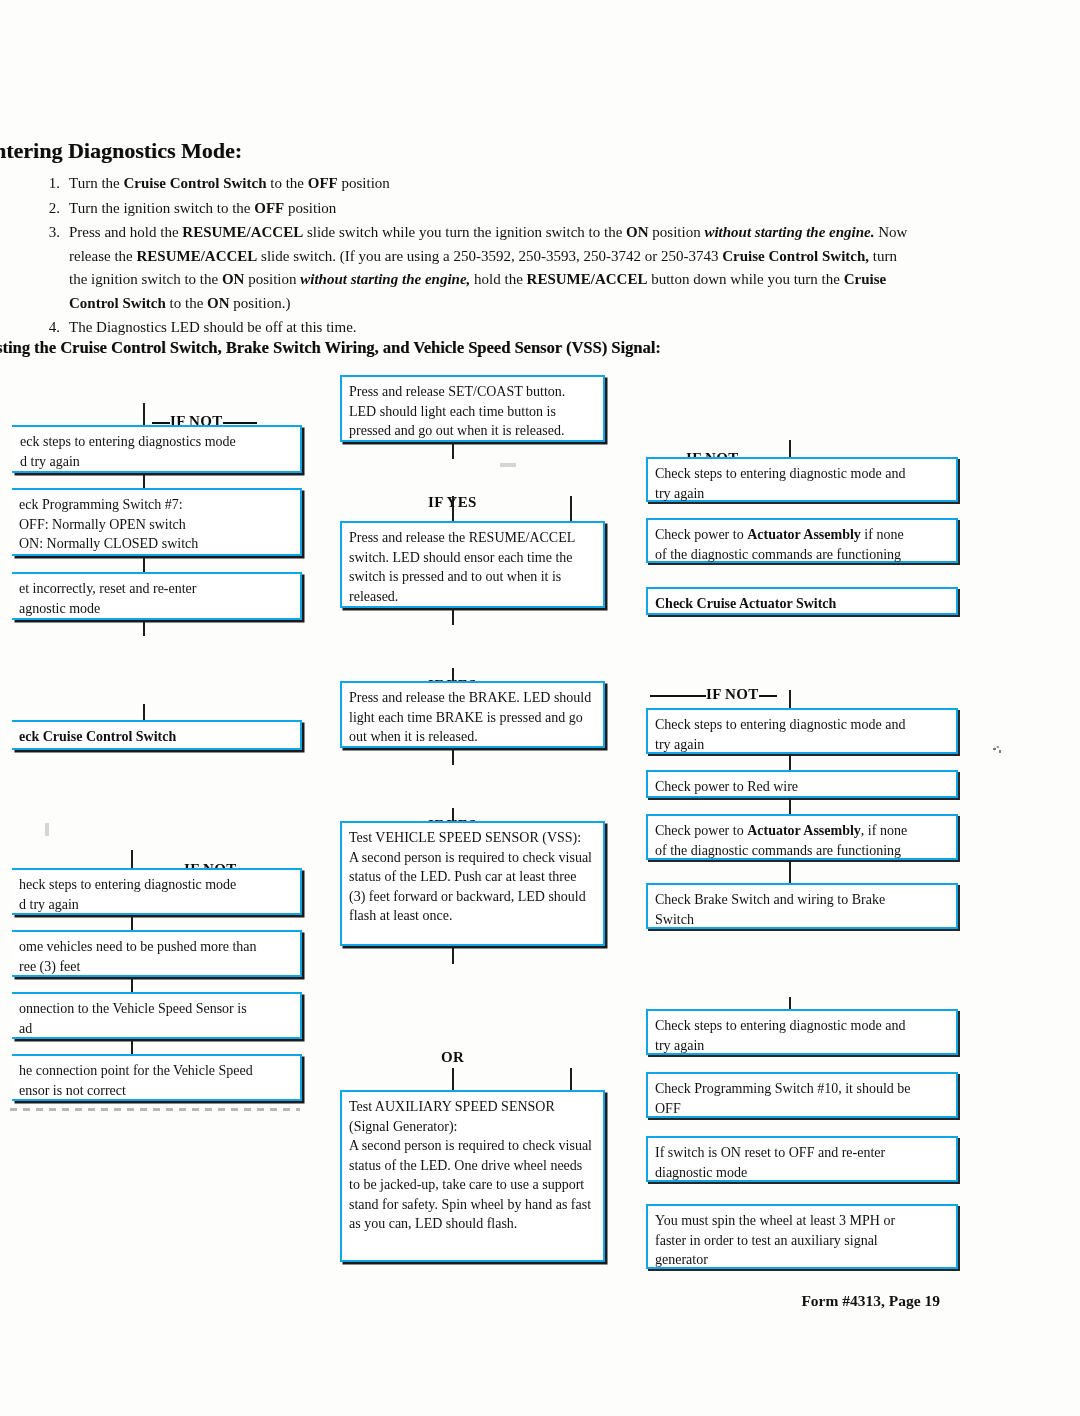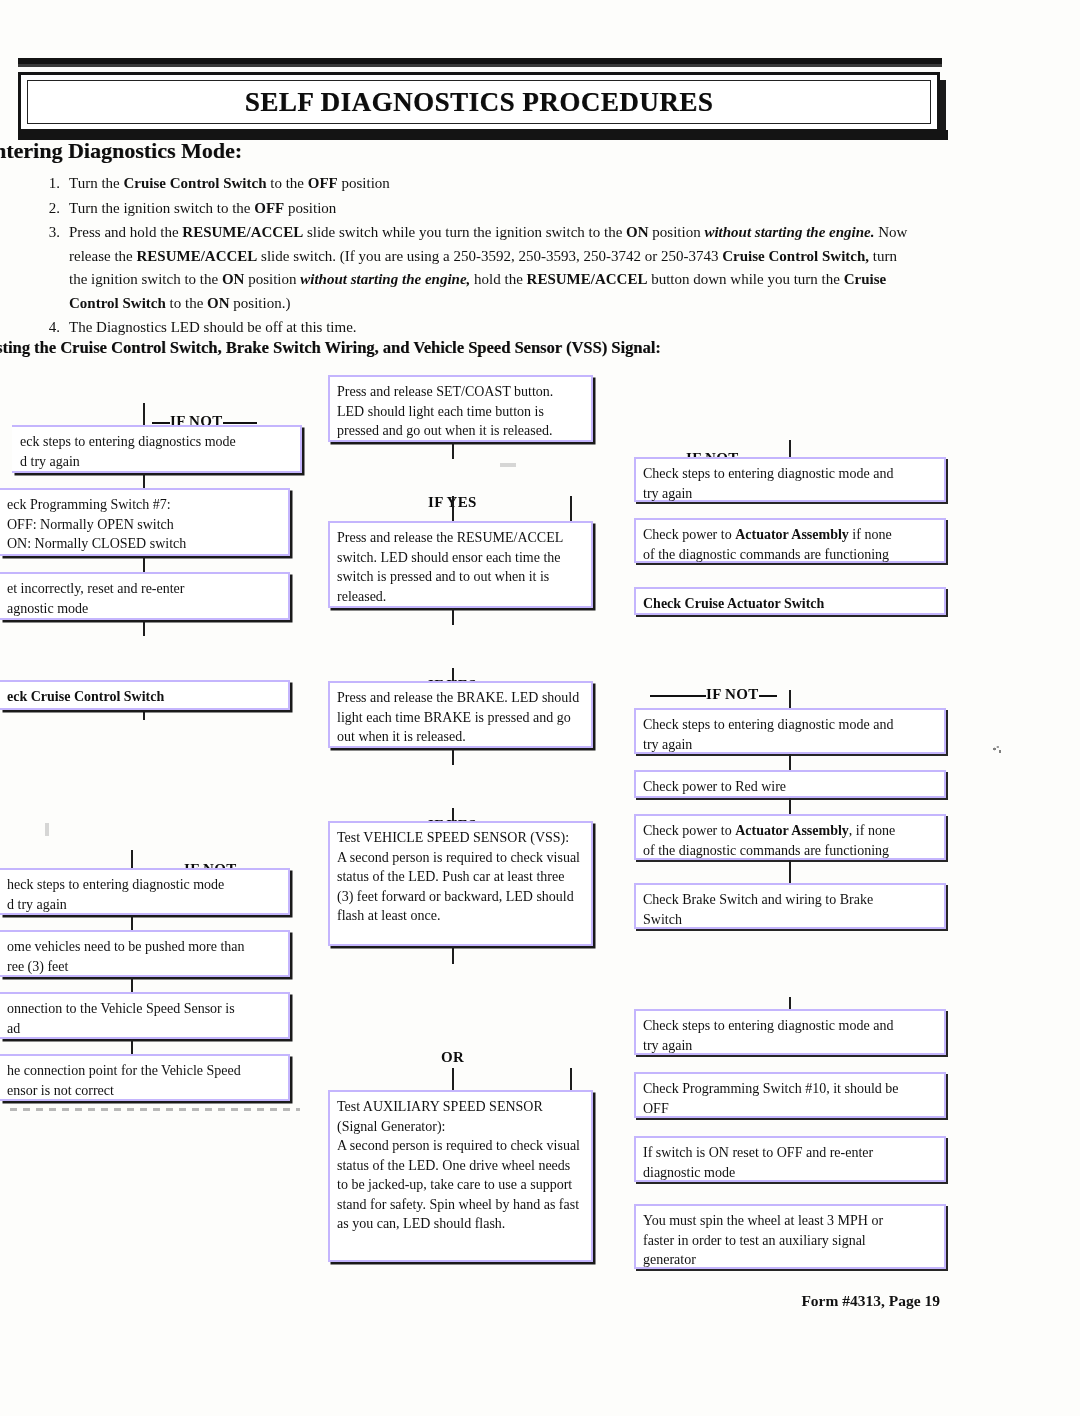--- a/index.html
+++ b/index.html
@@ -42,27 +42,28 @@
   .steps{position:absolute;left:34px;top:172px;width:880px;font-size:15px;line-height:23.5px;}
   .step{display:flex;margin-bottom:1px;}
   .step-num{width:26px;flex:0 0 26px;text-align:right;padding-right:9px;font-weight:500;}
   .step-body{flex:1;}
   .step b{font-weight:bold;}
   .step i{font-style:italic;font-weight:bold;}
 
   
   .fbox{
     position:absolute;
-    border:2px solid #c4b5fd;
+    border:2px solid #0ea5e9;
     background:#fff;
     box-shadow:2.5px 2.5px 0 #1a1a1a;
     padding:5px 7px 4px 7px;
     font-size:14px;
     line-height:19.5px;
     box-sizing:border-box;
+    margin-left:12px;
   }
   .fbox.thin{box-shadow:2px 2px 0 #262626;}
   .fbox b{font-weight:bold;}
 
   
   .cropbox{border-left:none;}
 
   .ifnot,.ifyes,.oropt{
     position:absolute;font-weight:bold;font-size:15px;
     letter-spacing:.3px;color:#0d0d0d;white-space:nowrap;margin-top:32px;
@@ -80,31 +81,20 @@
     opacity:.75;}
   .smudge{position:absolute;opacity:.33;background:#8a8a8a;}
   .botedge{position:absolute;left:10px;top:1108px;width:290px;height:3px;
     background:repeating-linear-gradient(90deg,#9a9a9a 0 7px,transparent 7px 13px);opacity:.7;}
 </style>
 </head>
 <body>
 
 <div class="page">
 
-  <div class="banner-wrap">
-    <div class="banner-topbar"></div>
-    <div class="banner-topbar2"></div>
-    <div class="banner-shadow"></div>
-    <div class="banner-outer">
-      <div class="banner-inner">
-        <div class="banner-title">SELF DIAGNOSTICS PROCEDURES</div>
-      </div>
-    </div>
-    <div class="banner-botbar"></div>
-  </div>
 
   <div class="h-section" id="entering-heading">ntering Diagnostics Mode:</div>
 
   <div class="steps">
     <div class="step">
       <div class="step-num">1.</div>
       <div class="step-body">Turn the <b>Cruise Control Switch</b> to the <b>OFF</b> position</div>
     </div>
     <div class="step">
       <div class="step-num">2.</div>
@@ -120,32 +110,32 @@
     </div>
   </div>
 
   <div class="h-section" id="testing-heading">sting the Cruise Control Switch, Brake Switch Wiring, and Vehicle Speed Sensor (VSS) Signal:</div>
 
   <div class="ifnot" style="left:152px;top:381px;">
     <span class="rule" style="width:18px"></span><span>IF NOT</span><span class="rule" style="width:34px"></span>
   </div>
   <div class="stem" style="left:143px;top:403px;height:22px;"></div>
 
-  <div class="fbox cropbox" style="left:12px;top:425px;width:290px;height:48px;padding-left:8px;">eck steps to entering diagnostics mode<br>d try again</div>
+  <div class="fbox cropbox" style="left:0px;top:425px;width:290px;height:48px;padding-left:8px;">eck steps to entering diagnostics mode<br>d try again</div>
   <div class="stem" style="left:143px;top:473px;height:15px;"></div>
 
   <div class="fbox cropbox" style="left:0px;top:488px;width:290px;height:68px;">eck Programming Switch #7:<br>OFF: Normally OPEN switch<br>ON: Normally CLOSED switch</div>
   <div class="stem" style="left:143px;top:556px;height:16px;"></div>
 
   <div class="fbox cropbox" style="left:0px;top:572px;width:290px;height:48px;">et incorrectly, reset and re-enter<br>agnostic mode</div>
   <div class="stem" style="left:143px;top:620px;height:16px;"></div>
 
   <div class="stem" style="left:143px;top:704px;height:16px;"></div>
 
-  <div class="fbox cropbox" style="left:0px;top:680px;width:290px;height:30px;"><b>eck Cruise Control Switch</b></div>
+  <div class="fbox cropbox" style="left:0px;top:720px;width:290px;height:30px;"><b>eck Cruise Control Switch</b></div>
 
   <div class="ifnot" style="left:140px;top:829px;">
     <span class="rule" style="width:44px"></span><span>IF NOT</span><span class="rule" style="width:30px"></span>
   </div>
   <div class="stem" style="left:131px;top:850px;height:18px;"></div>
   <div class="smudge" style="left:45px;top:823px;width:4px;height:13px;"></div>
 
   <div class="fbox cropbox" style="left:0px;top:868px;width:290px;height:47px;">heck steps to entering diagnostic mode<br>d try again</div>
   <div class="stem" style="left:131px;top:915px;height:15px;"></div>
 

